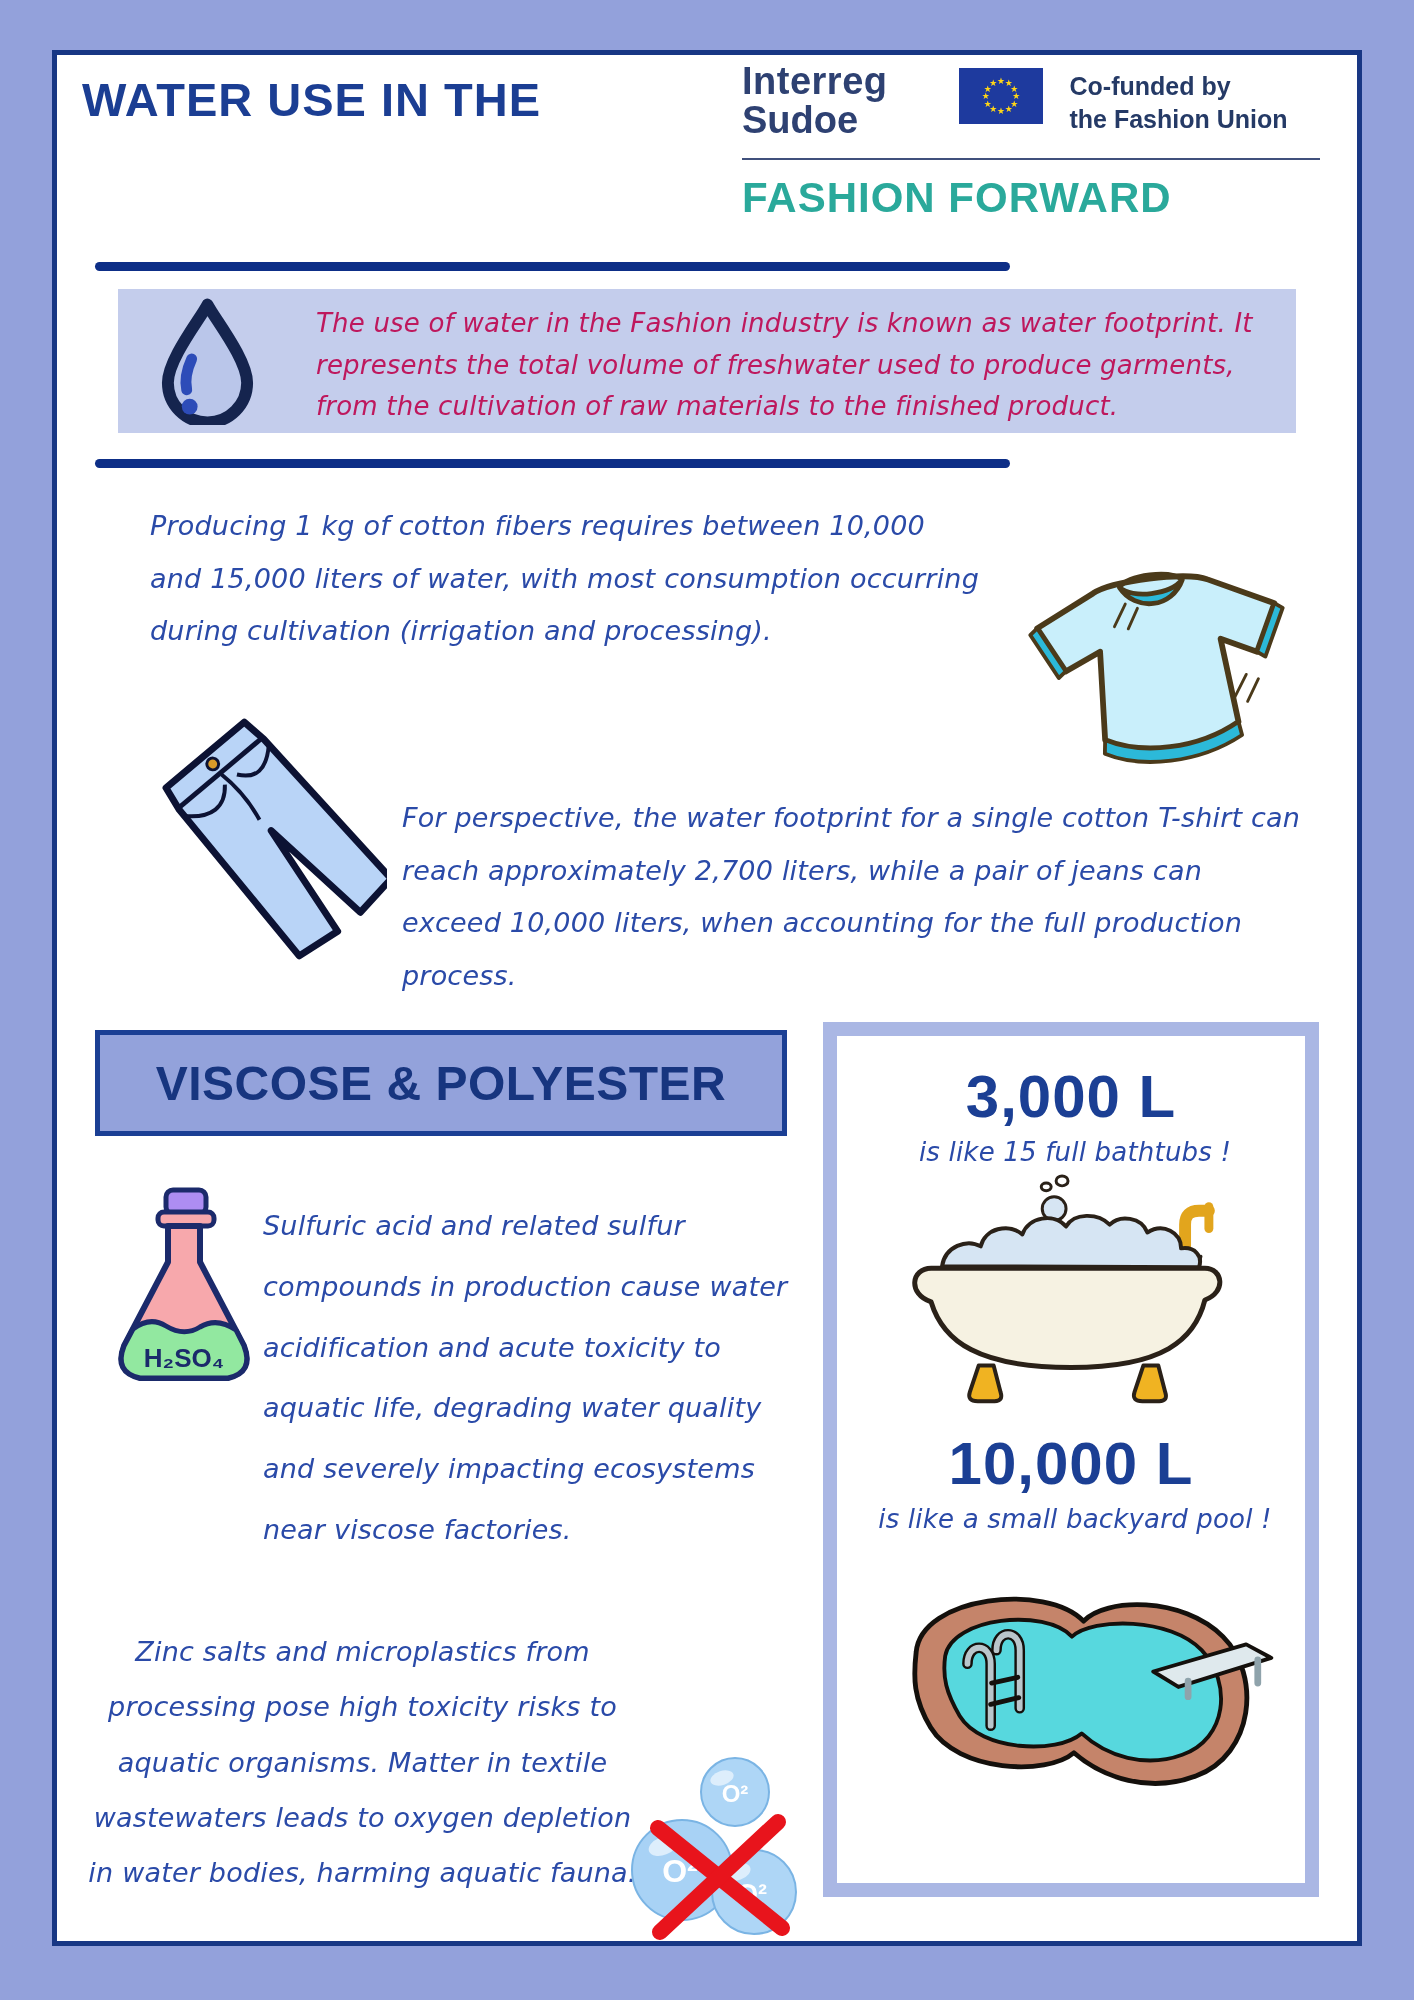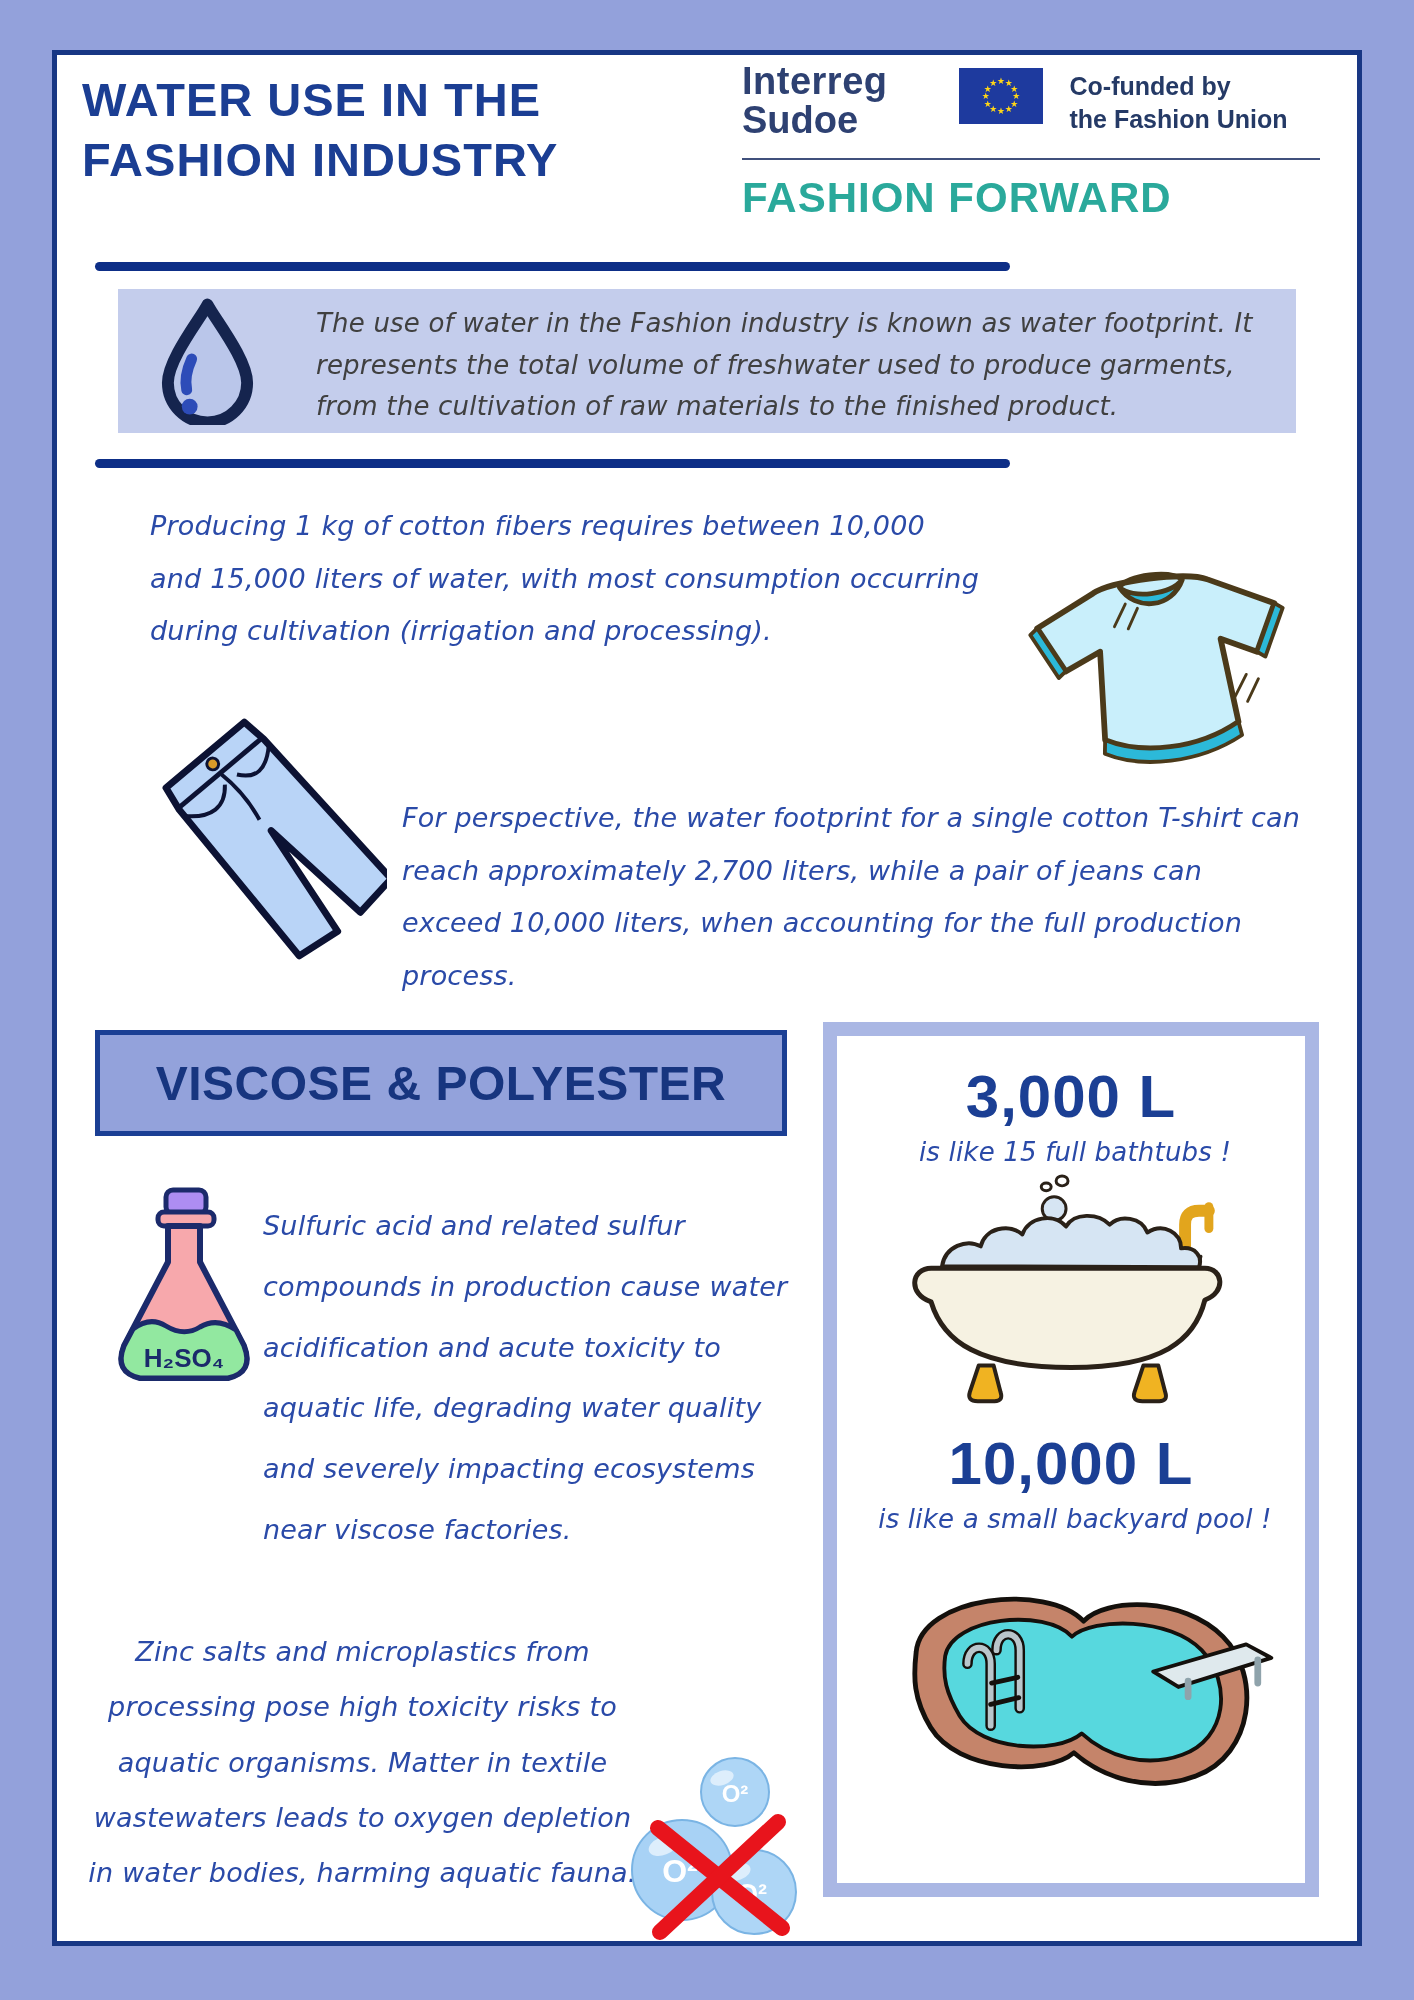--- a/index.html
+++ b/index.html
@@ -25,21 +25,21 @@
   
   .navy-divider { position:absolute; left:95px; width:915px; height:9px; border-radius:5px; background:#0d2e87; }
 
   
   .intro-box { position:absolute; left:118px; top:289px; width:1178px; height:144px; background:#c4cdec; }
   .drop-icon { position:absolute; left:38px; top:8px; width:104px; height:128px; }
   .intro-text { position:absolute; left:198px; top:14px; width:950px; }
 
   
   .hand { font-family:"DejaVu Sans", sans-serif; font-style:italic; color:#2a4aa8; letter-spacing:0.2px; }
-  .intro-text.hand { font-size:26px; line-height:1.6; color:#404040; }
+  .intro-text.hand { font-size:26px; line-height:1.6; color:#be185d; }
 
   .cotton-par { position:absolute; left:150px; top:500px; width:830px; font-size:27px; line-height:1.95; }
   .tshirt-ill { position:absolute; left:1000px; top:533px; width:318px; height:250px; }
   .jeans-ill  { position:absolute; left:92px;  top:686px; width:295px; height:290px; }
   .perspective-par { position:absolute; left:402px; top:792px; width:900px; font-size:27px; line-height:1.95; }
 
   
   .viscose-box { position:absolute; left:95px; top:1030px; width:692px; height:106px;
                  background:#93a2db; border:5px solid #1b3f94; display:flex; align-items:center; justify-content:center; }
   .viscose-heading { font-size:48px; font-weight:800; color:#17357f; letter-spacing:0.5px; }
@@ -59,21 +59,20 @@
   .pool-value { margin-top:6px; }
 </style>
 </head>
 <body>
 
 <div id="canvas">
   <div class="page-frame"></div>
 
   <div class="page-title">
     <div>WATER USE IN THE</div>
-    <div>FASHION INDUSTRY</div>
   </div>
 
   <div class="logo-block">
     <div class="logo-row">
       <div class="interreg-wrap">
         <div class="interreg-word">Interreg</div>
         <div class="sudoe-word">Sudoe</div>
       </div>
       <svg class="eu-flag" viewBox="0 0 66 44">
         <rect x="0" y="0" width="66" height="44" fill="#1e3a9e"></rect>

